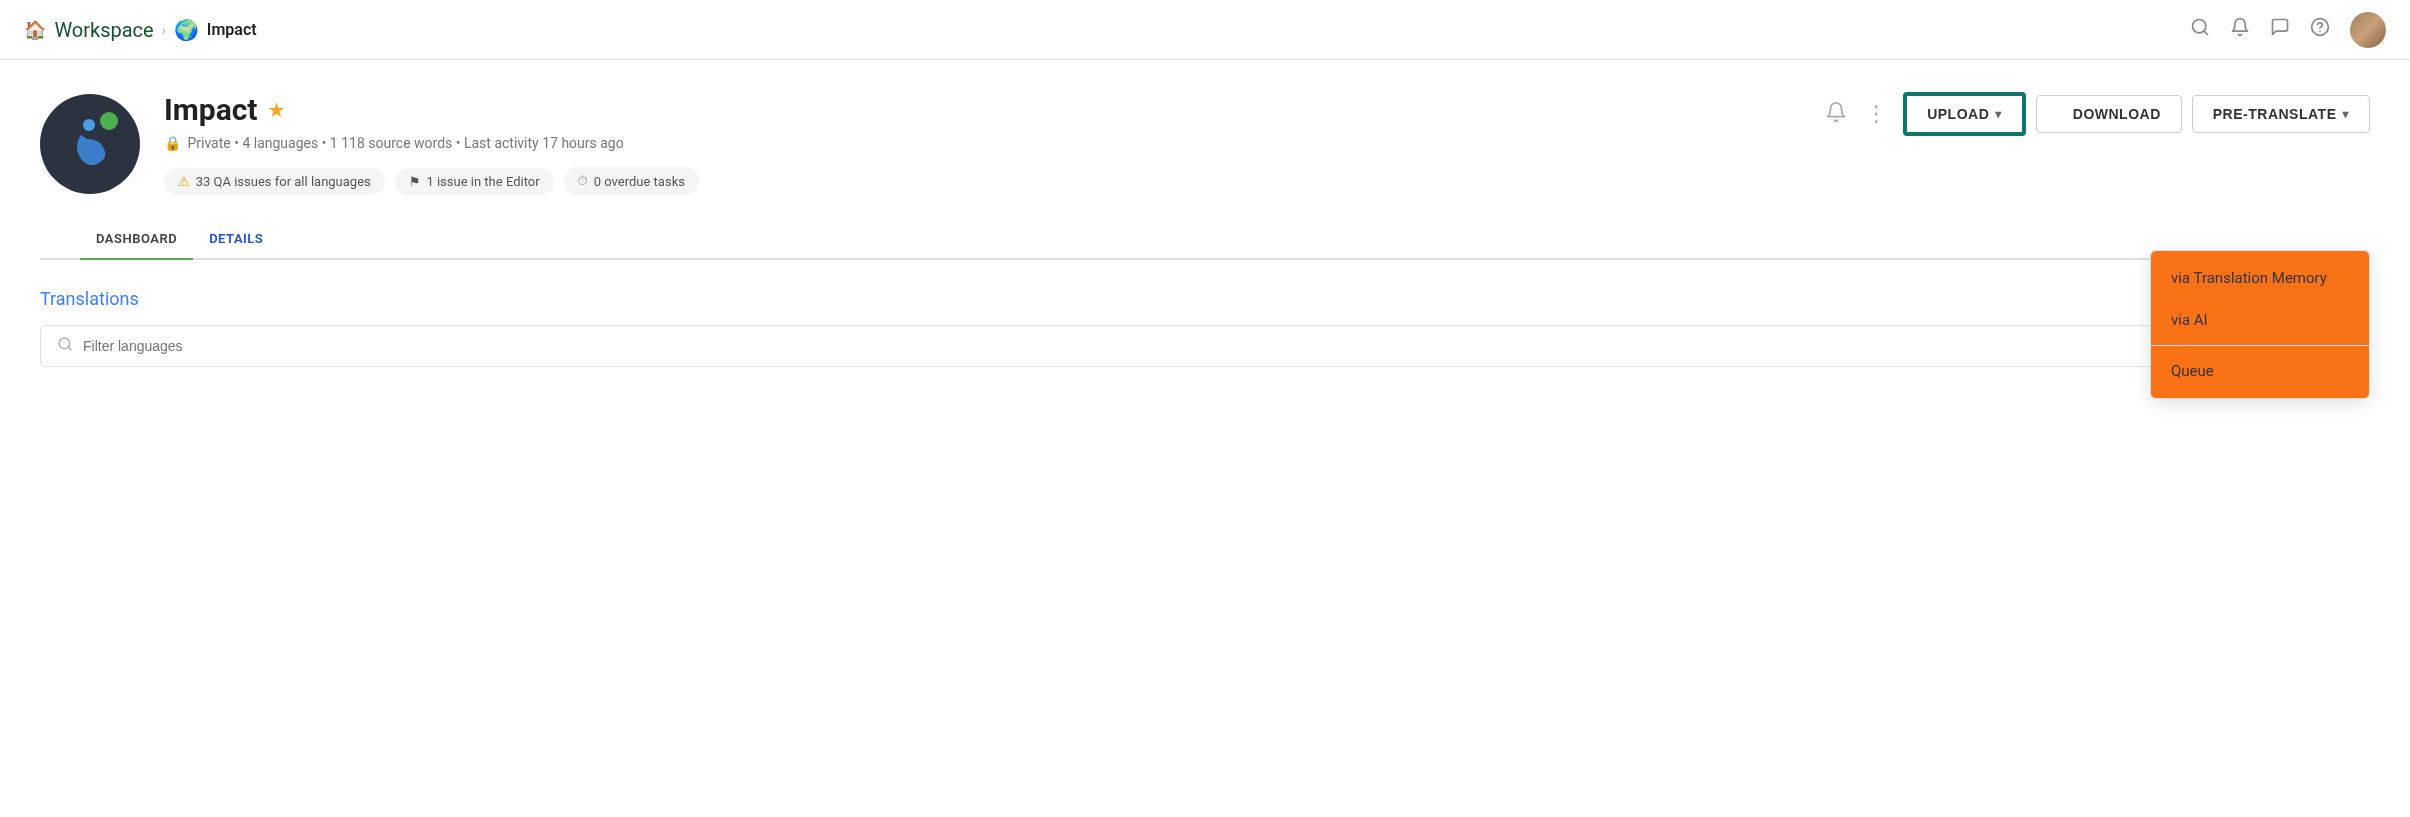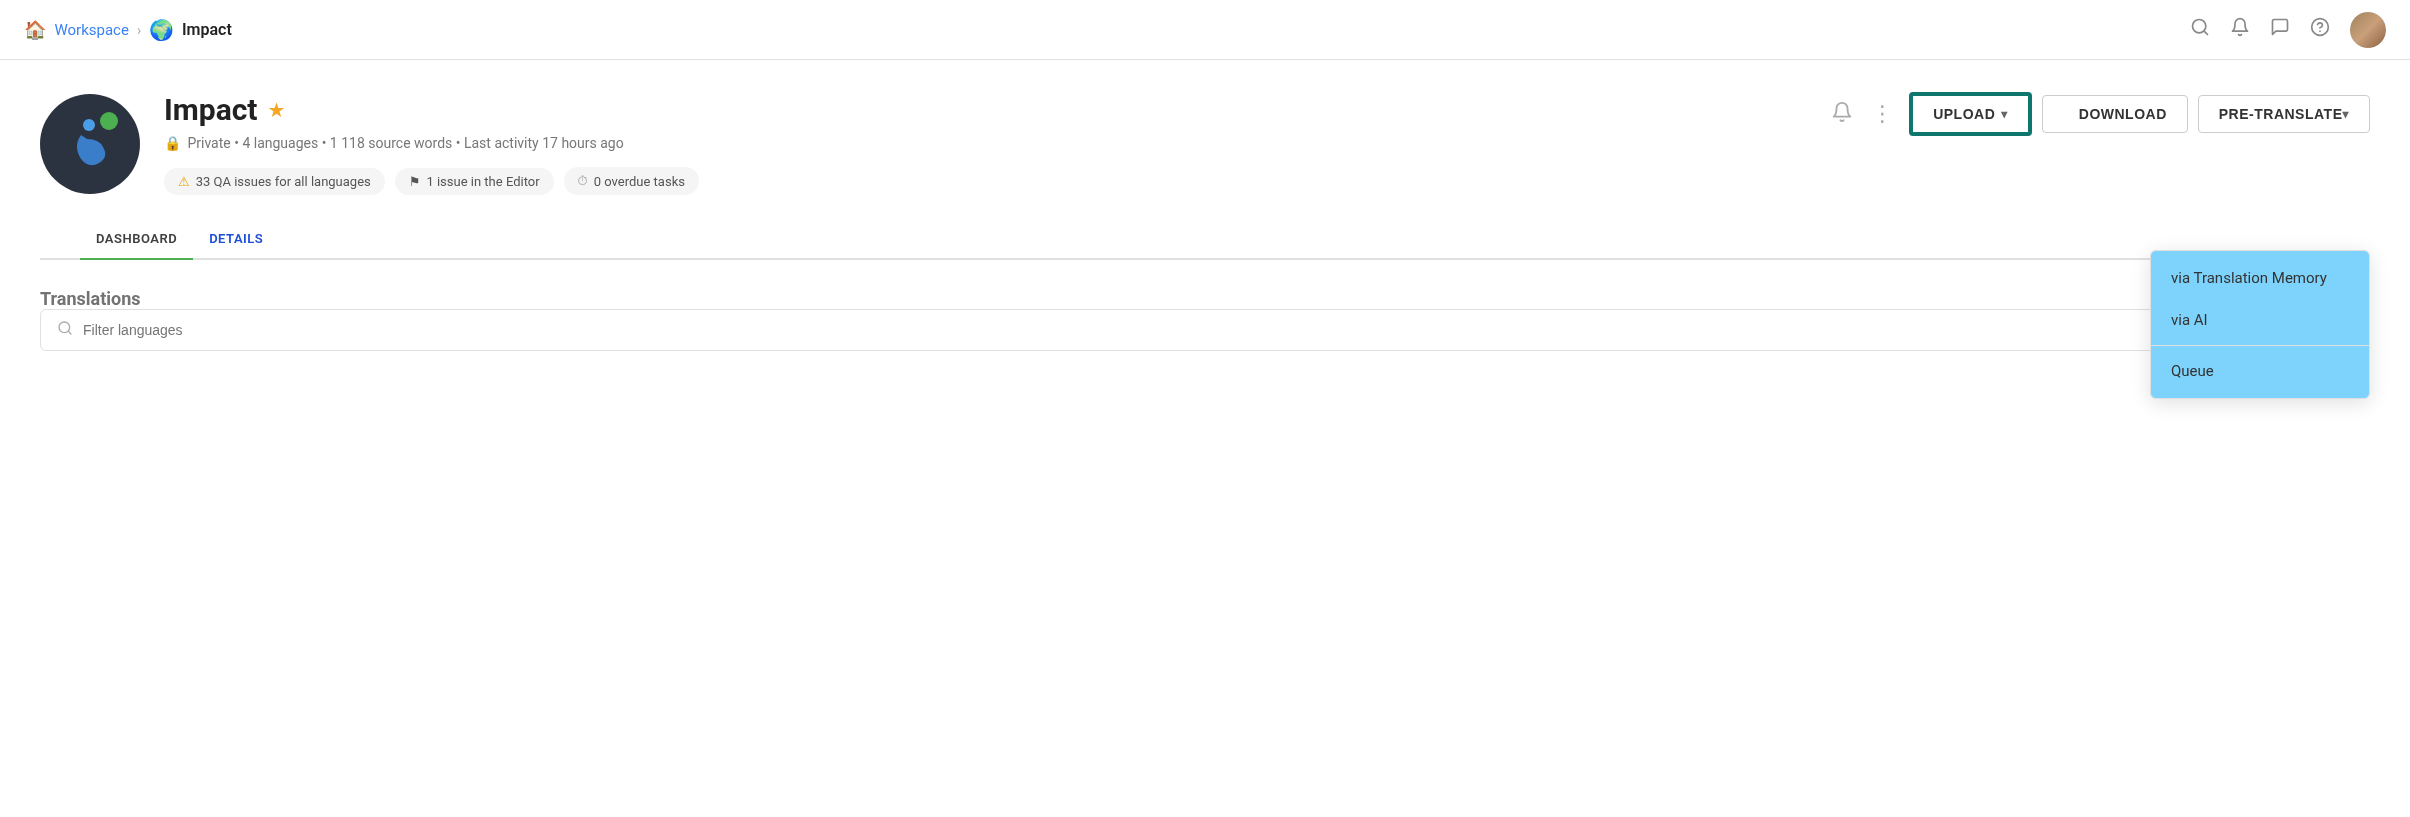--- a/index.html
+++ b/index.html
@@ -142,21 +142,21 @@
     .btn-primary {
       background: #fff;
       border: 1px solid #ccc;
       color: #333;
       display: flex; align-items: center; gap: 6px; padding-left: 36px;
     }
     .btn-green {
       background: #fff;
       border: 1px solid #ccc;
       color: #333;
-      display: flex; align-items: center; gap: 0;
+      display: flex; align-items: center; gap: 6px;
     }
     .btn-dropdown-arrow { font-size: 12px; color: #666; }
 
     
     .tabs {
       display: flex;
       align-items: center;
       gap: 0;
       margin-top: 24px;
       border-bottom: 2px solid #e0e0e0;
@@ -177,22 +177,23 @@
       color: #404040;
       border-bottom-color: #4caf50;
     }
 
     
     .translations-section {
       padding: 28px 40px;
     }
     .section-title {
       font-size: 18px;
-      font-weight: 700;
-      color: #737373;
+      font-weight: 400;
+      color: #3b82f6;
+      margin-bottom: 16px;
     }
     .search-bar {
       display: flex;
       align-items: center;
       gap: 10px;
       border: 1px solid #e0e0e0;
       border-radius: 6px;
       padding: 10px 16px;
       background: #fff;
       width: 100%;
@@ -201,21 +202,21 @@
     .search-input {
       border: none; outline: none;
       font-size: 14px; color: #999;
       flex: 1;
       background: transparent;
     }
     .dropdown-menu {
       position: absolute;
       top: 250px;
       right: 40px;
-      background: #7dd3fc;
+      background: #f97316;
       border: 1px solid #e0e0e0;
       border-radius: 6px;
       box-shadow: 0 4px 20px rgba(0,0,0,0.12);
       z-index: 10;
       min-width: 220px;
       padding: 6px 0;
     }
     .dropdown-item {
       padding: 12px 20px;
       font-size: 15px;
@@ -228,21 +229,21 @@
       background: #e0e0e0;
       margin: 4px 0;
     }
   </style>
 </head>
 <body>
 
 <nav class="top-nav">
   <div class="nav-left">
     <span class="nav-home-icon">🏠</span>
-    <span style="color:#3b82f6;font-size:15px;cursor:pointer;">Workspace</span>
+    <span style="color:#14532d;font-size:20px;cursor:pointer;">Workspace</span>
     <span class="nav-chevron">›</span>
     <span style="font-size:20px;">🌍</span>
     <span style="font-weight:600;font-size:16px;color:#222;">Impact</span>
   </div>
   <div class="nav-right">
     <span class="nav-icon">
       <svg width="20" height="20" viewBox="0 0 24 24" fill="none" stroke="#888" stroke-width="2" stroke-linecap="round" stroke-linejoin="round">
           <circle cx="11" cy="11" r="8"></circle>
           <line x1="21" y1="21" x2="16.65" y2="16.65"></line>
         </svg>

